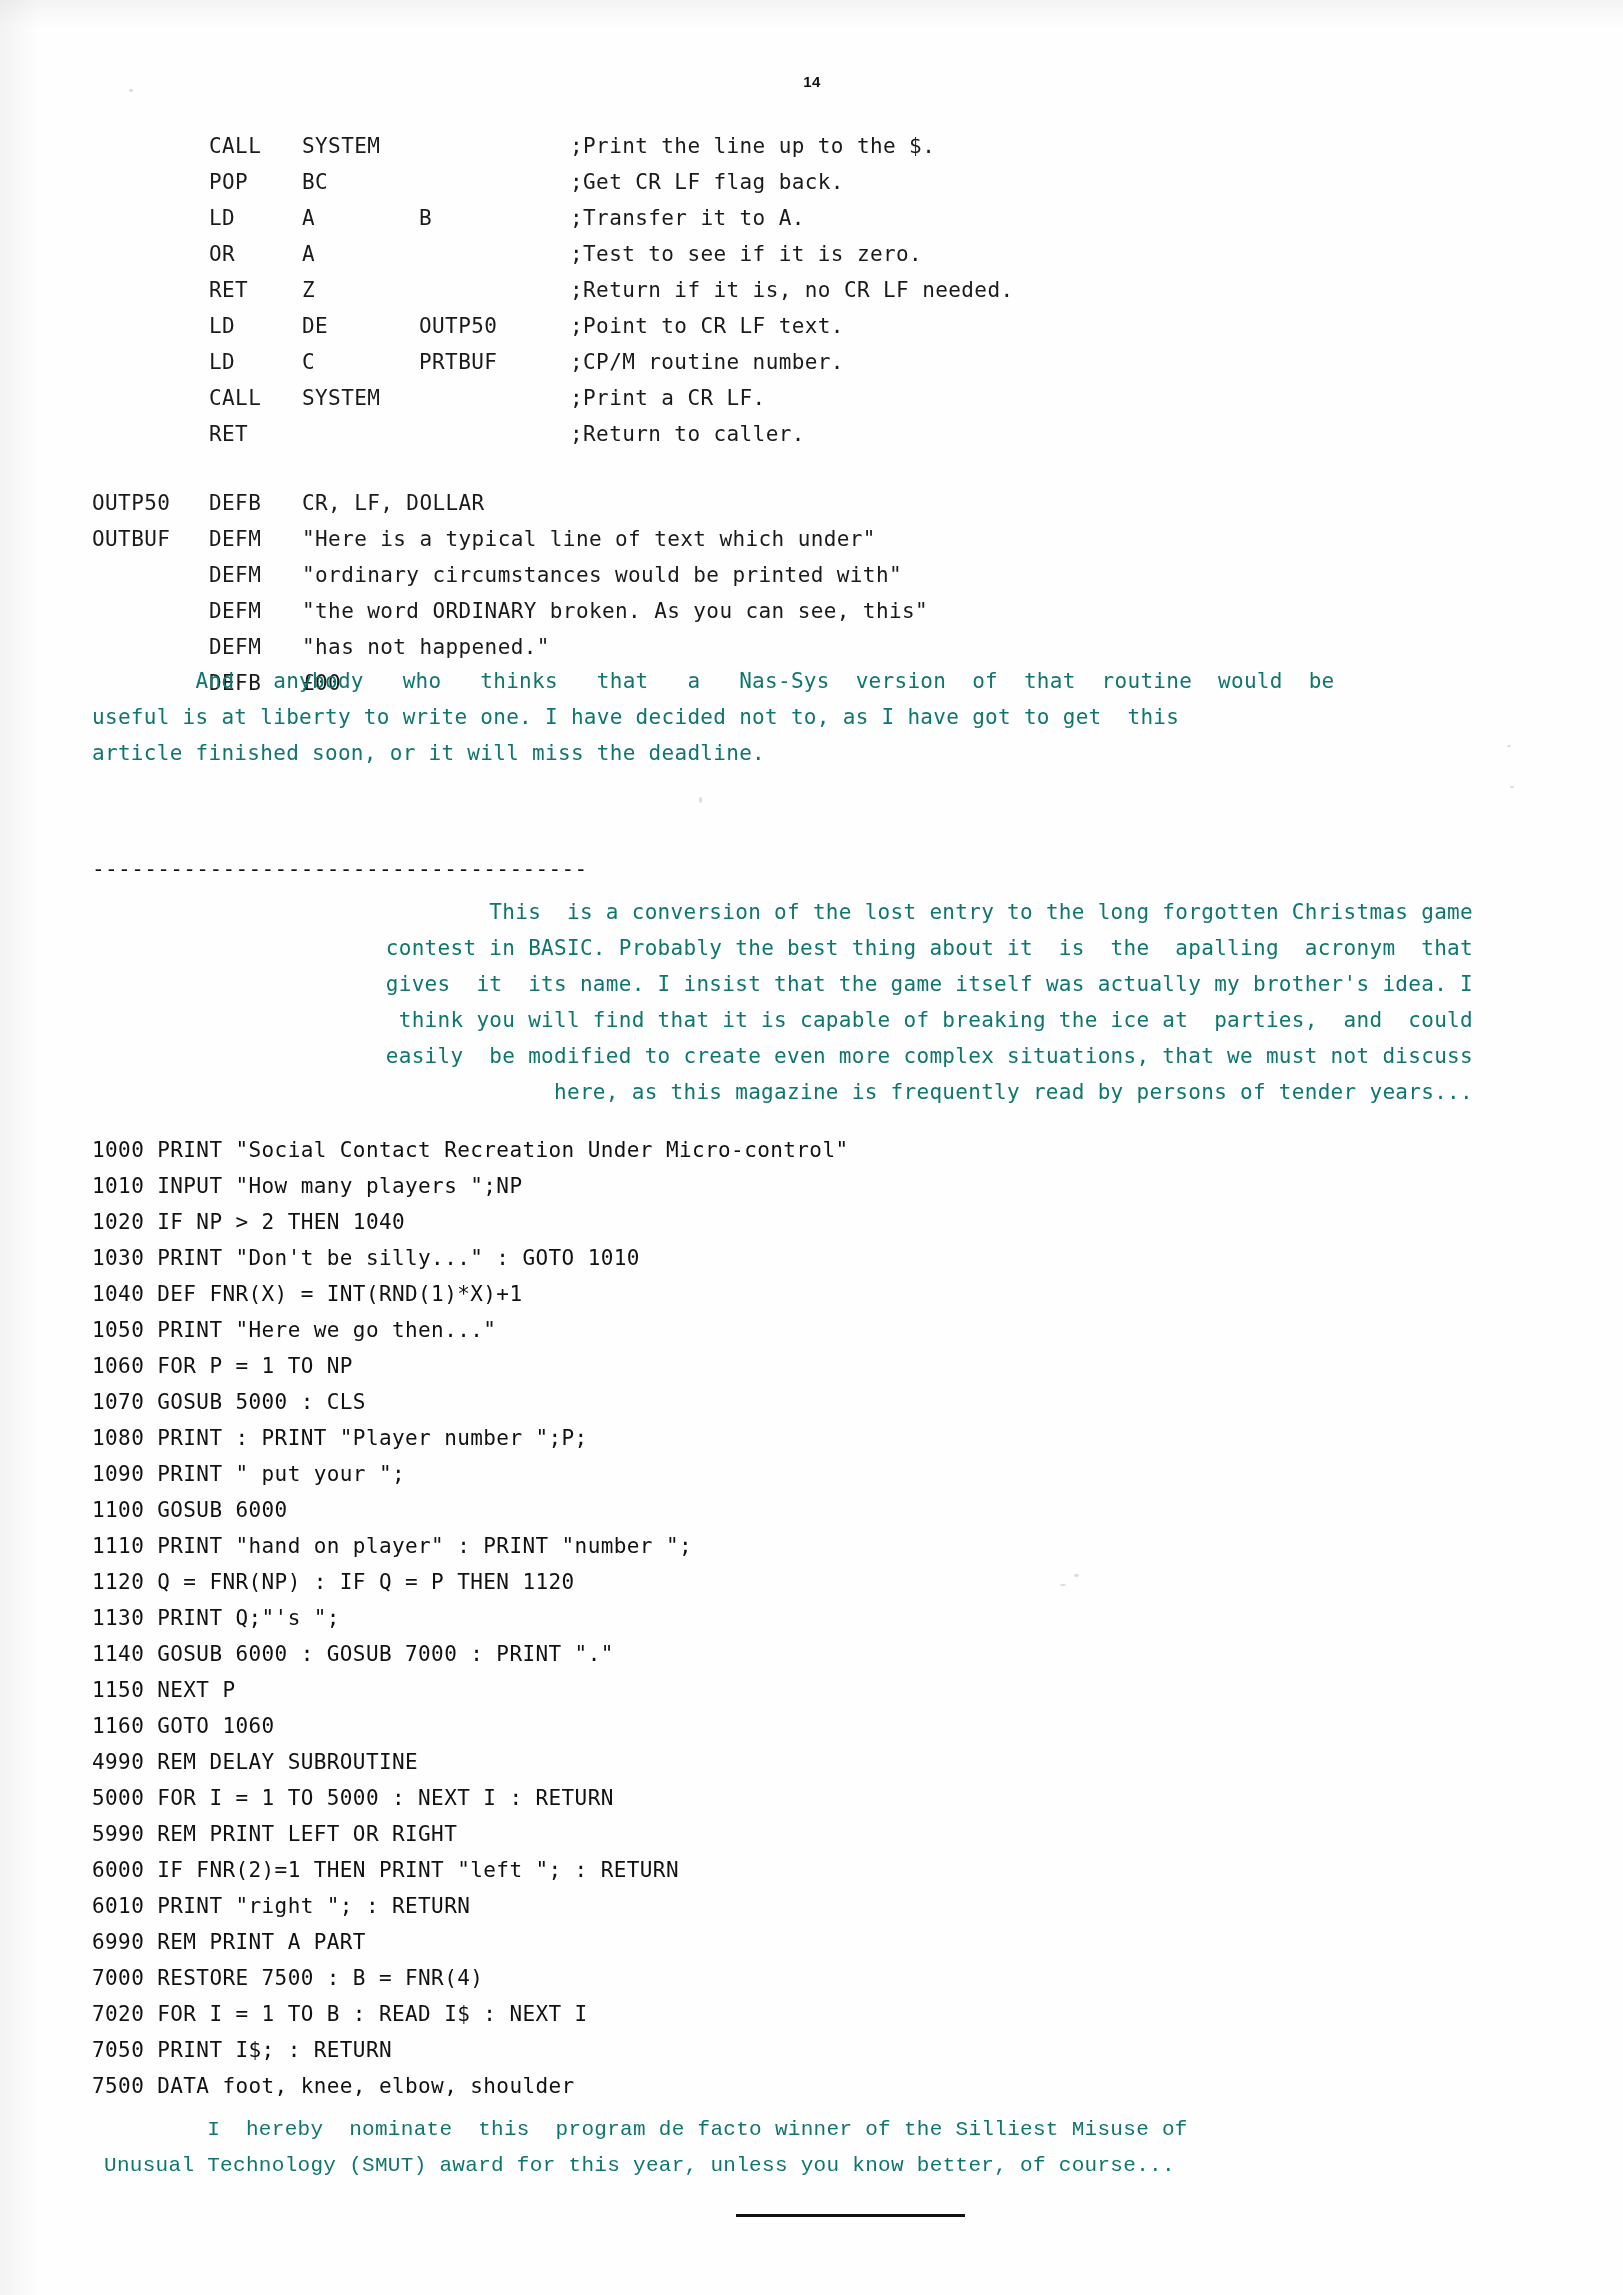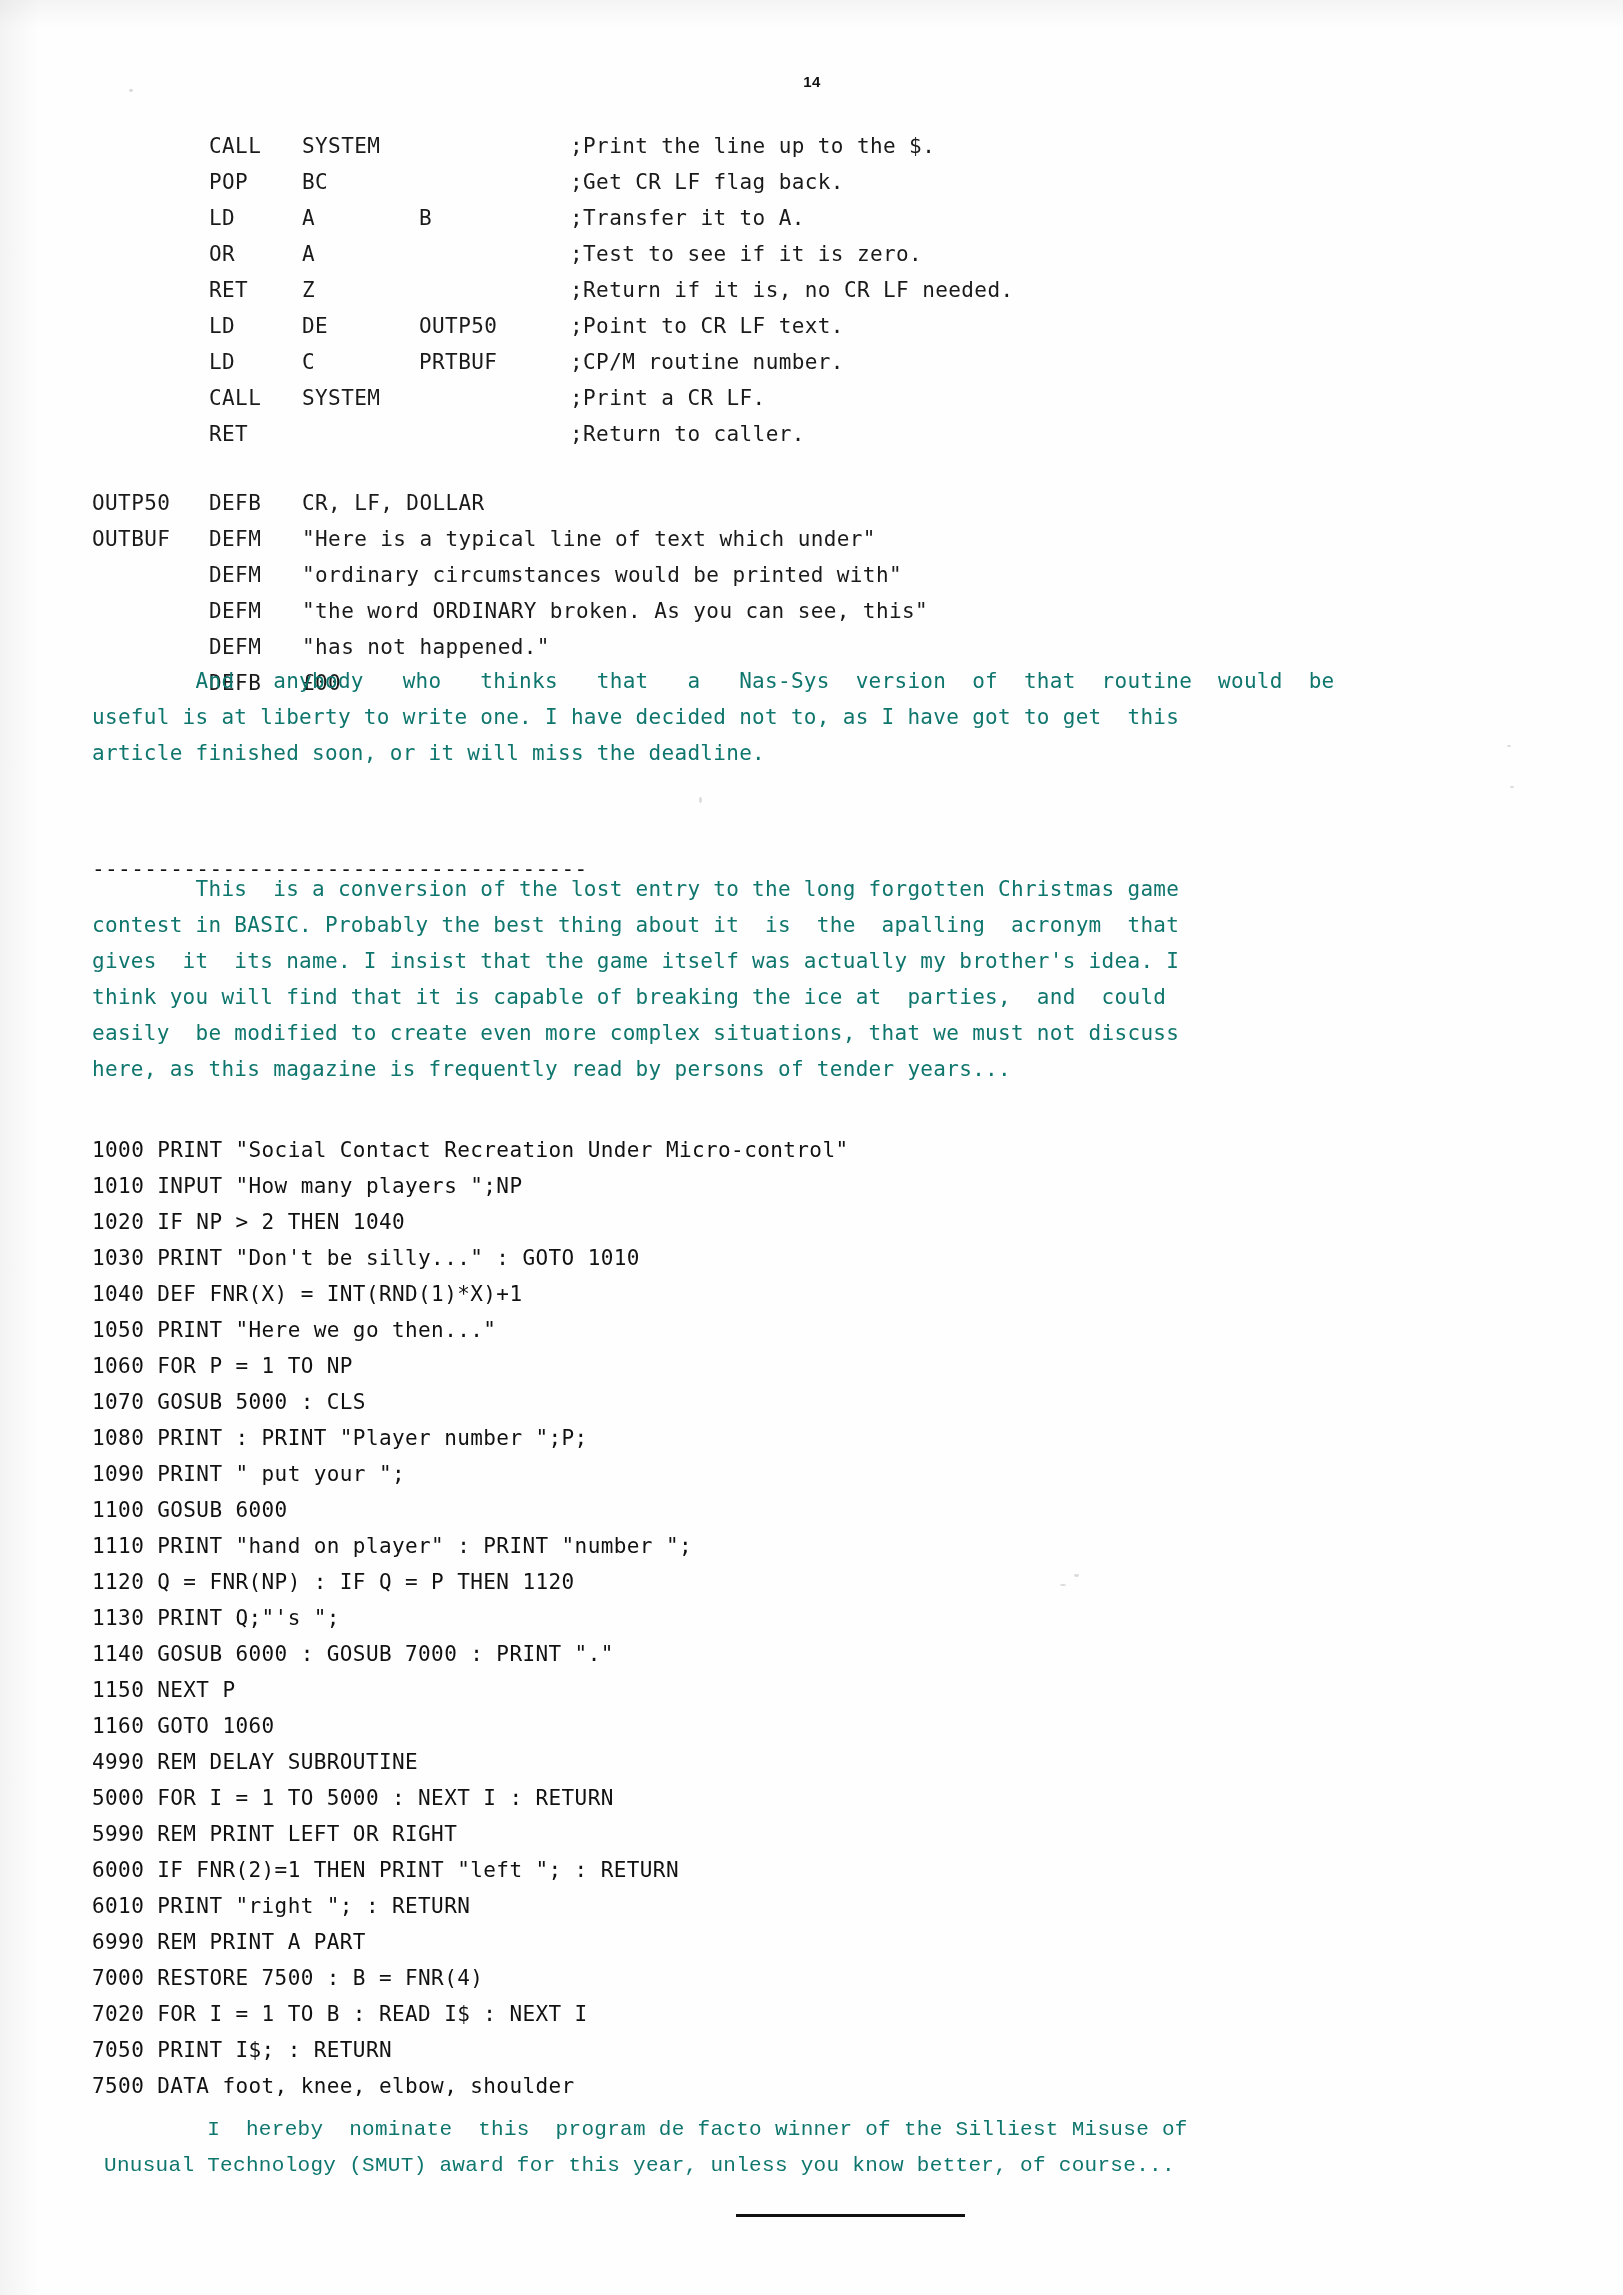--- a/index.html
+++ b/index.html
@@ -160,21 +160,21 @@
 
   <div class="para" style="left:92px; top:663px; width:1360px;" id="para-nassys">
       <span class="jl">        And   anybody   who   thinks   that   a   Nas-Sys  version  of  that  routine  would  be</span>
       <span class="jl">useful is at liberty to write one. I have decided not to, as I have got to get  this</span>
       <span class="jl">article finished soon, or it will miss the deadline.</span>
     </div>
 
 
   <div class="dash-rule">--------------------------------------</div>
 
-  <div class="para" style="left:92px; top:871px; width:1381px;" id="para-intro">
+  <div class="para" style="left:92px; top:894px; width:1381px;text-align:right;" id="para-intro">
       <span class="jl">        This  is a conversion of the lost entry to the long forgotten Christmas game</span>
       <span class="jl">contest in BASIC. Probably the best thing about it  is  the  apalling  acronym  that</span>
       <span class="jl">gives  it  its name. I insist that the game itself was actually my brother's idea. I</span>
       <span class="jl">think you will find that it is capable of breaking the ice at  parties,  and  could</span>
       <span class="jl">easily  be modified to create even more complex situations, that we must not discuss</span>
       <span class="jl">here, as this magazine is frequently read by persons of tender years...</span>
     </div>
 
   <div class="basic-block" id="basic-block">
       <span class="basic-line">1000 PRINT "Social Contact Recreation Under Micro-control"</span>

